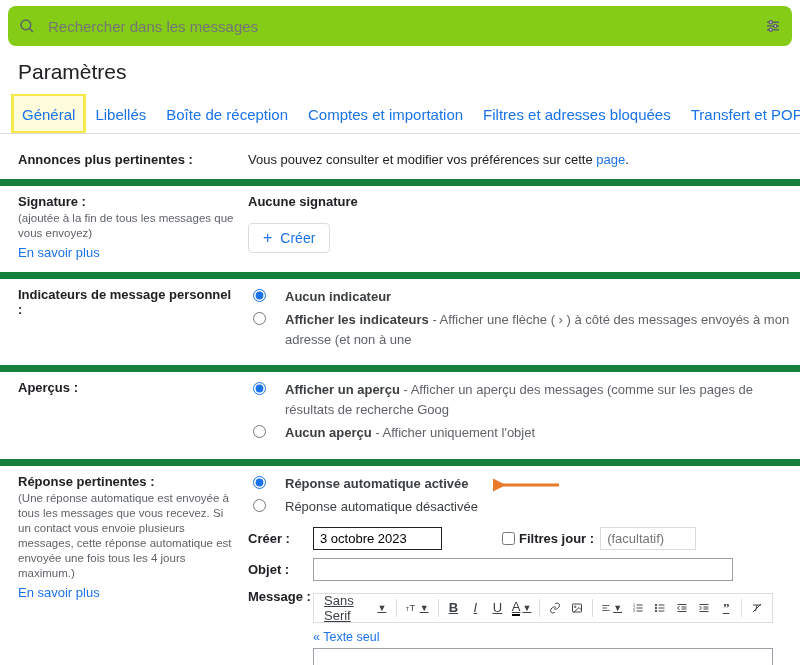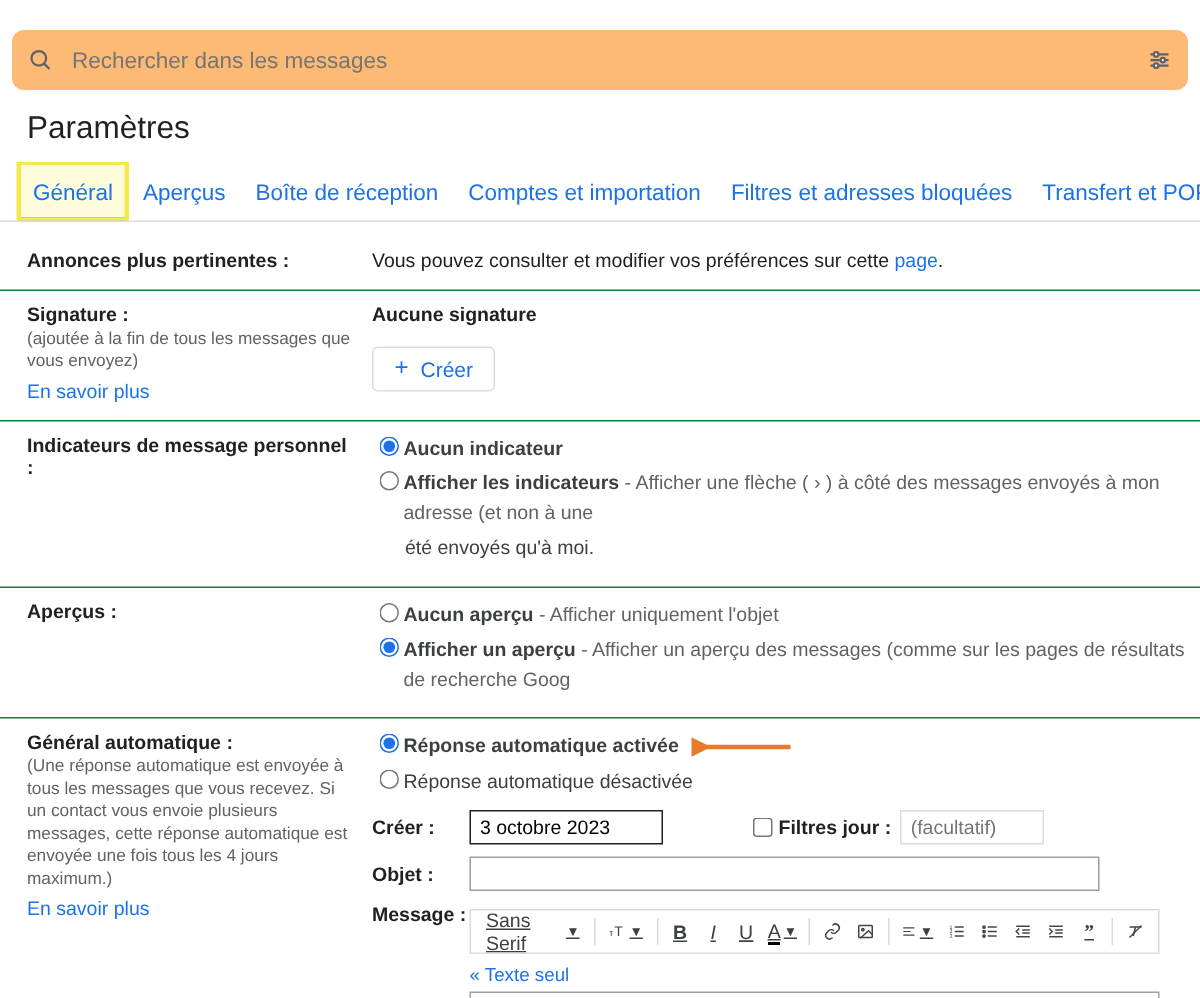--- a/index.html
+++ b/index.html
@@ -6,22 +6,22 @@
   body {
     margin: 0;
     font-family: Arial, "Helvetica Neue", sans-serif;
     font-size: 13px;
     color: #202124;
     background: #fff;
     width: 800px;
   }
   
   .search-bar {
-    margin: 20px 8px 14px 8px;
-    background: #fdba74;
+    margin: 6px 8px 14px 8px;
+    background: #84cc16;
     border-radius: 8px;
     height: 40px;
     display: flex;
     align-items: center;
     padding: 0 10px;
     justify-content: center;
   }
   .search-bar .search-icon { color:#5f6368; margin-right:10px; display:flex; }
   .search-bar input {
     flex: 1;
@@ -46,36 +46,36 @@
     color:#1a73e8;
     border-bottom: 2px solid #1a73e8;
     outline: 3px solid #f6e94b;
     outline-offset:-2px;
     position:relative; z-index:1;
   }
   
   .settings { padding: 10px 0 0 0; }
   .row {
     display: flex; align-items:flex-start;
-    padding: 8px 0 12px 18px; border-bottom: 1px solid #15803d;
+    padding: 8px 0 12px 18px; border-bottom: 7px solid #15803d;
   }
   .row.noborder { border-bottom:none; }
   .row-label { width: 230px; flex-shrink:0; padding-right:12px; }
   .row-label .label-main { font-weight: bold; }
   .row-label .label-sub { font-size: 11.5px; color:#5f6368; margin-top:2px; line-height:1.3;}
   .row-label a.learn { color:#1a73e8; text-decoration:none; font-size:13px; display:inline-block; margin-top:4px;}
   .row-content { flex:1; color:#202124; }
   .row-content a { color:#1a73e8; text-decoration:none; }
   .sig-title { font-weight:bold; margin-bottom:14px; }
   .create-btn {
     border:1px solid #dadce0; border-radius:4px; background:#fff;
     color:#1a73e8; padding:6px 14px; font-size:14px; cursor:pointer;
     display:inline-flex; align-items:center; gap:8px;
   }
-  .radio-line { display:flex; align-items:flex-start; gap:0; margin-bottom:4px; line-height:1.5;}
+  .radio-line { display:flex; align-items:flex-start; gap:16px; margin-bottom:4px; line-height:1.5;}
   .radio-line input[type=radio] { margin-top:2px; accent-color:#1a73e8; }
   .radio-line .rl-text b { font-weight:bold; }
   .radio-line .rl-text { color:#3c4043; }
   .radio-line .rl-text .muted { color:#5f6368; }
   .arrow-annot {
     display:inline-block; margin-left:8px;
     position:relative; top:2px;
   }
   .arrow-annot svg { display:block; }
   
@@ -129,21 +129,21 @@
         <circle cx="15" cy="12" r="2" fill="#fff"></circle>
         <circle cx="9" cy="17" r="2" fill="#fff"></circle>
       </svg>
   </span>
 </div>
 
 <div class="page-title">Paramètres</div>
 
 <div class="tabs">
   <div class="tab active">Général</div>
-  <div class="tab">Aperçus</div>
+  <div class="tab">Libellés</div>
   <div class="tab">Boîte de réception</div>
   <div class="tab">Comptes et importation</div>
   <div class="tab">Filtres et adresses bloquées</div>
   <div class="tab">Transfert et POP/IMAP</div>
   <div class="tab">Modules complémentaires</div>
 
 </div>
 
 <div class="settings">
 
@@ -173,43 +173,40 @@
     <div class="row-label"><span class="label-main">Indicateurs de message personnel :</span></div>
     <div class="row-content">
       <div class="radio-line">
         <input type="radio" name="ind" checked="" style="">
         <span class="rl-text"><b>Aucun indicateur</b></span>
       </div>
       <div class="radio-line">
         <input type="radio" name="ind" style="">
         <span class="rl-text"><b>Afficher les indicateurs</b><span class="muted"> - Afficher une flèche ( › ) à côté des messages envoyés à mon adresse (et non à une</span></span>
       </div>
-      <div class="radio-line" style="padding-left:22px;">
-        <span class="rl-text muted">été envoyés qu'à moi.</span>
-      </div>
     </div>
   </div>
 
   <div class="row">
     <div class="row-label"><span class="label-main">Aperçus :</span></div>
     <div class="row-content">
       <div class="radio-line">
+        <input type="radio" name="pv" checked="" style="">
+        <span class="rl-text"><b>Afficher un aperçu</b><span class="muted"> - Afficher un aperçu des messages (comme sur les pages de résultats de recherche Goog</span></span>
+      </div>
+      <div class="radio-line">
         <input type="radio" name="pv" style="">
         <span class="rl-text"><b>Aucun aperçu</b><span class="muted"> - Afficher uniquement l'objet</span></span>
       </div>
-      <div class="radio-line">
-        <input type="radio" name="pv" checked="" style="">
-        <span class="rl-text"><b>Afficher un aperçu</b><span class="muted"> - Afficher un aperçu des messages (comme sur les pages de résultats de recherche Goog</span></span>
-      </div>
     </div>
   </div>
 
   <div class="row noborder">
     <div class="row-label">
-      <span class="label-main">Général automatique :</span>
+      <span class="label-main">Réponse pertinentes :</span>
       <div class="label-sub">(Une réponse automatique est envoyée à tous les messages que vous recevez. Si un contact vous envoie plusieurs messages, cette réponse automatique est envoyée une fois tous les 4 jours maximum.)</div>
       <a href="#" class="learn">En savoir plus</a>
     </div>
     <div class="row-content">
       <div class="radio-line">
         <input type="radio" name="vac" checked="" style="">
         <span class="rl-text"><b>Réponse automatique activée</b></span>
         <span class="arrow-annot">
           <svg width="68" height="18">
               <defs>

